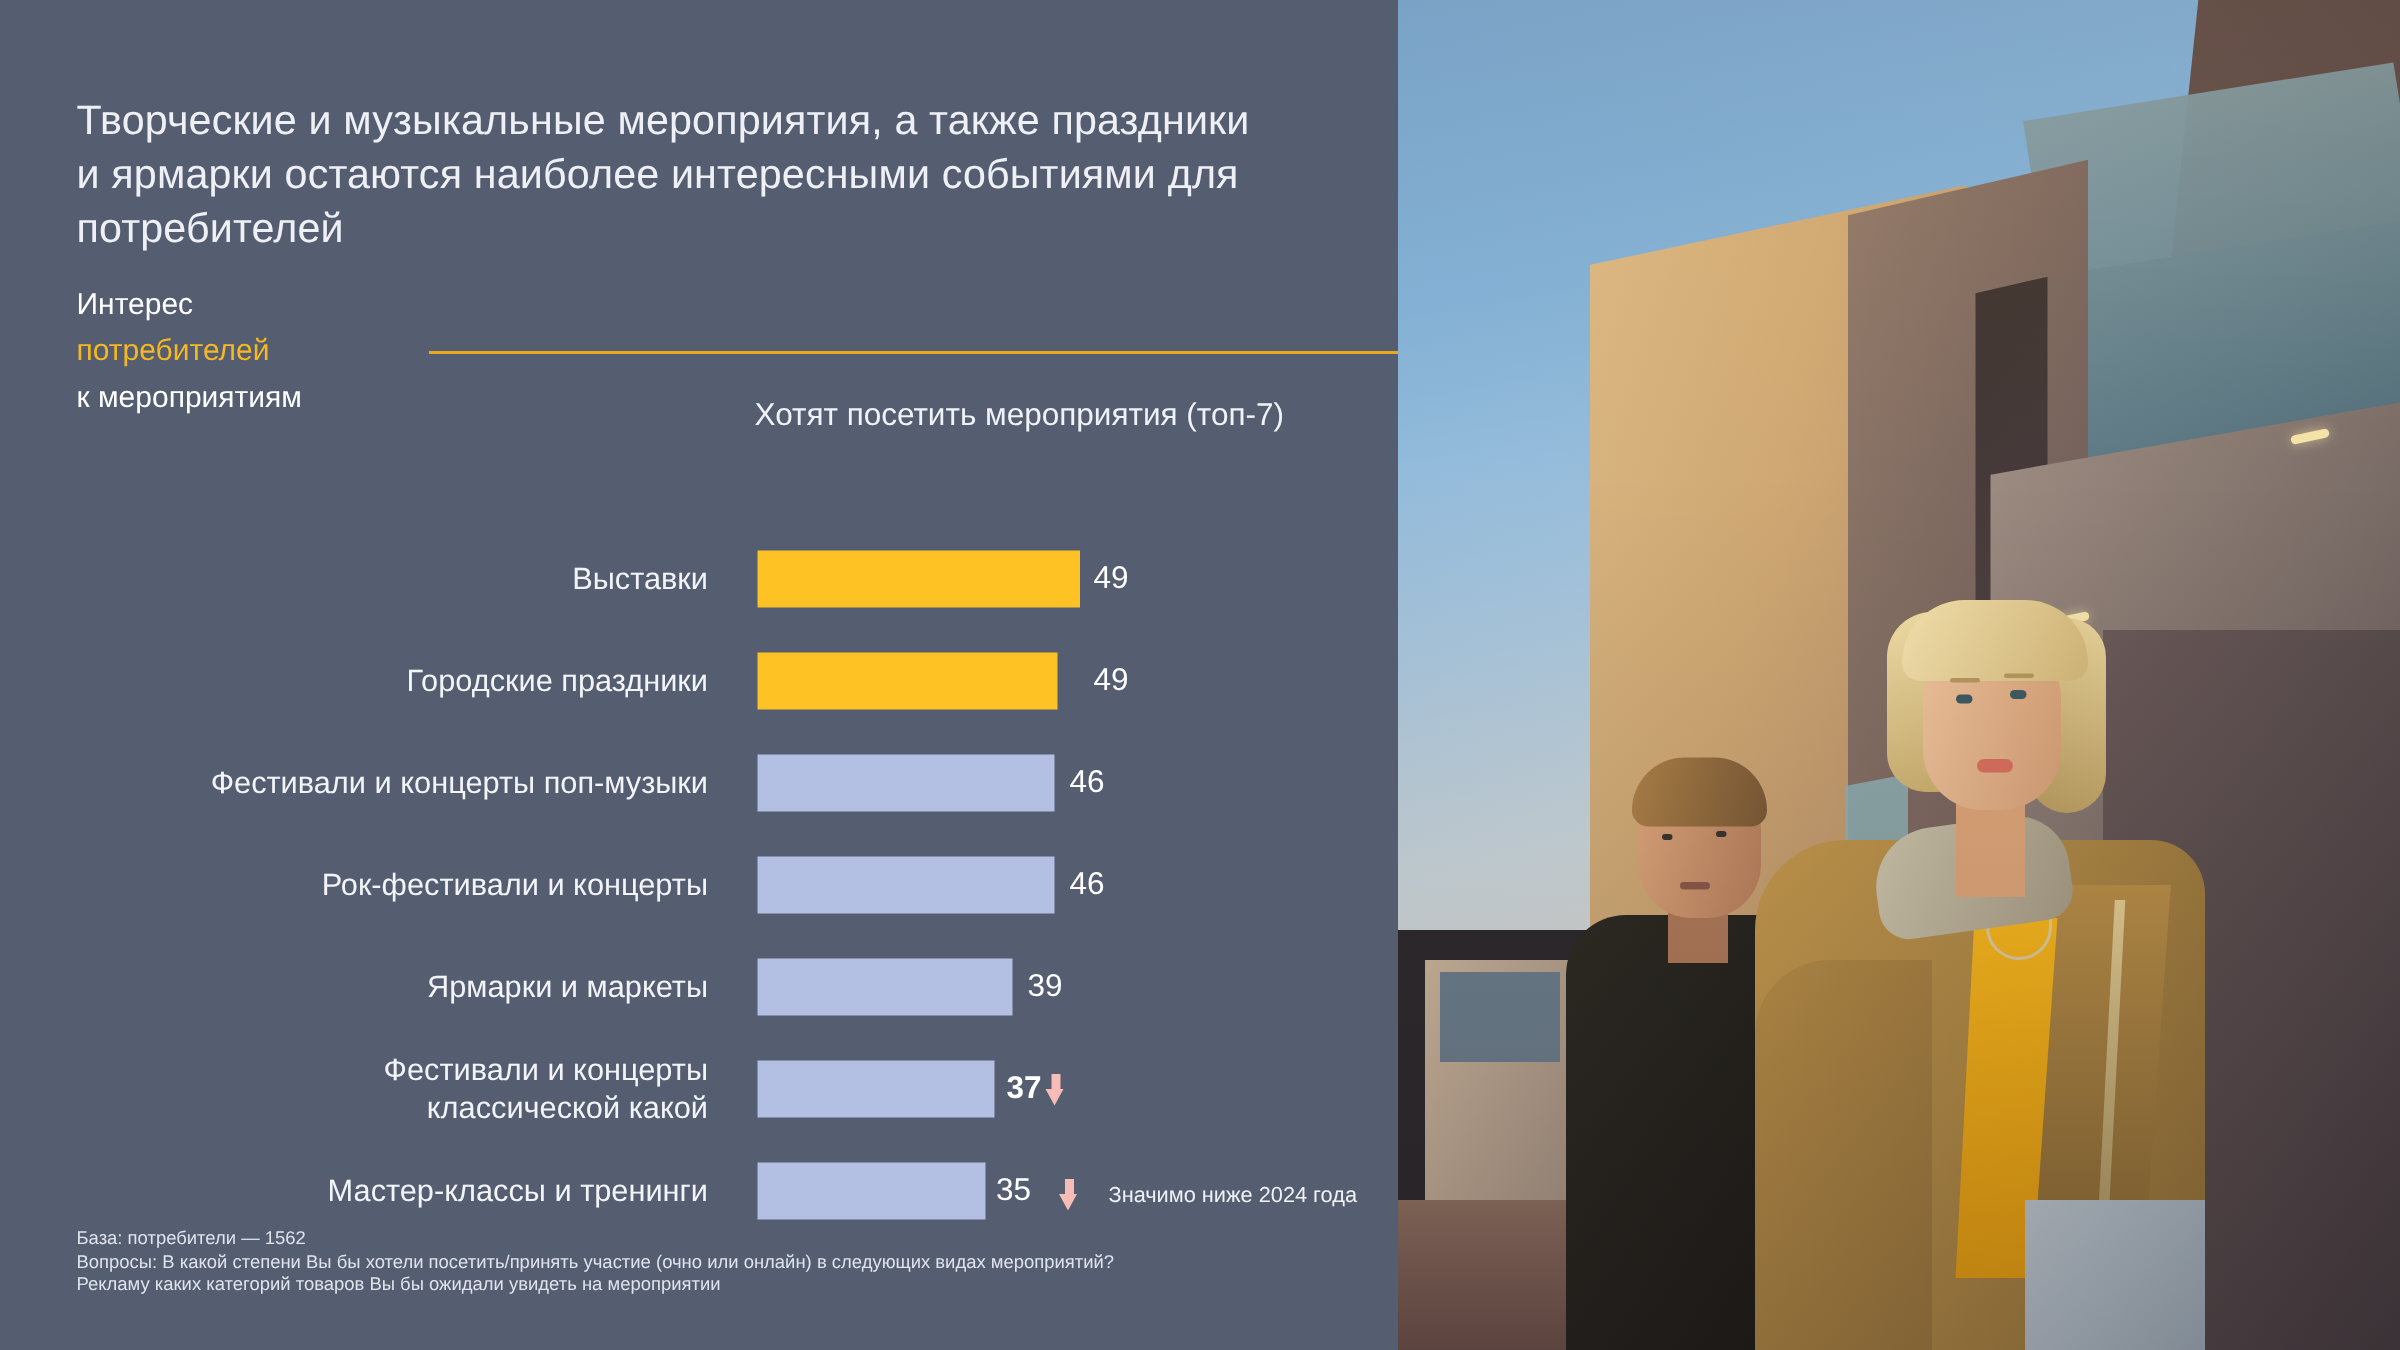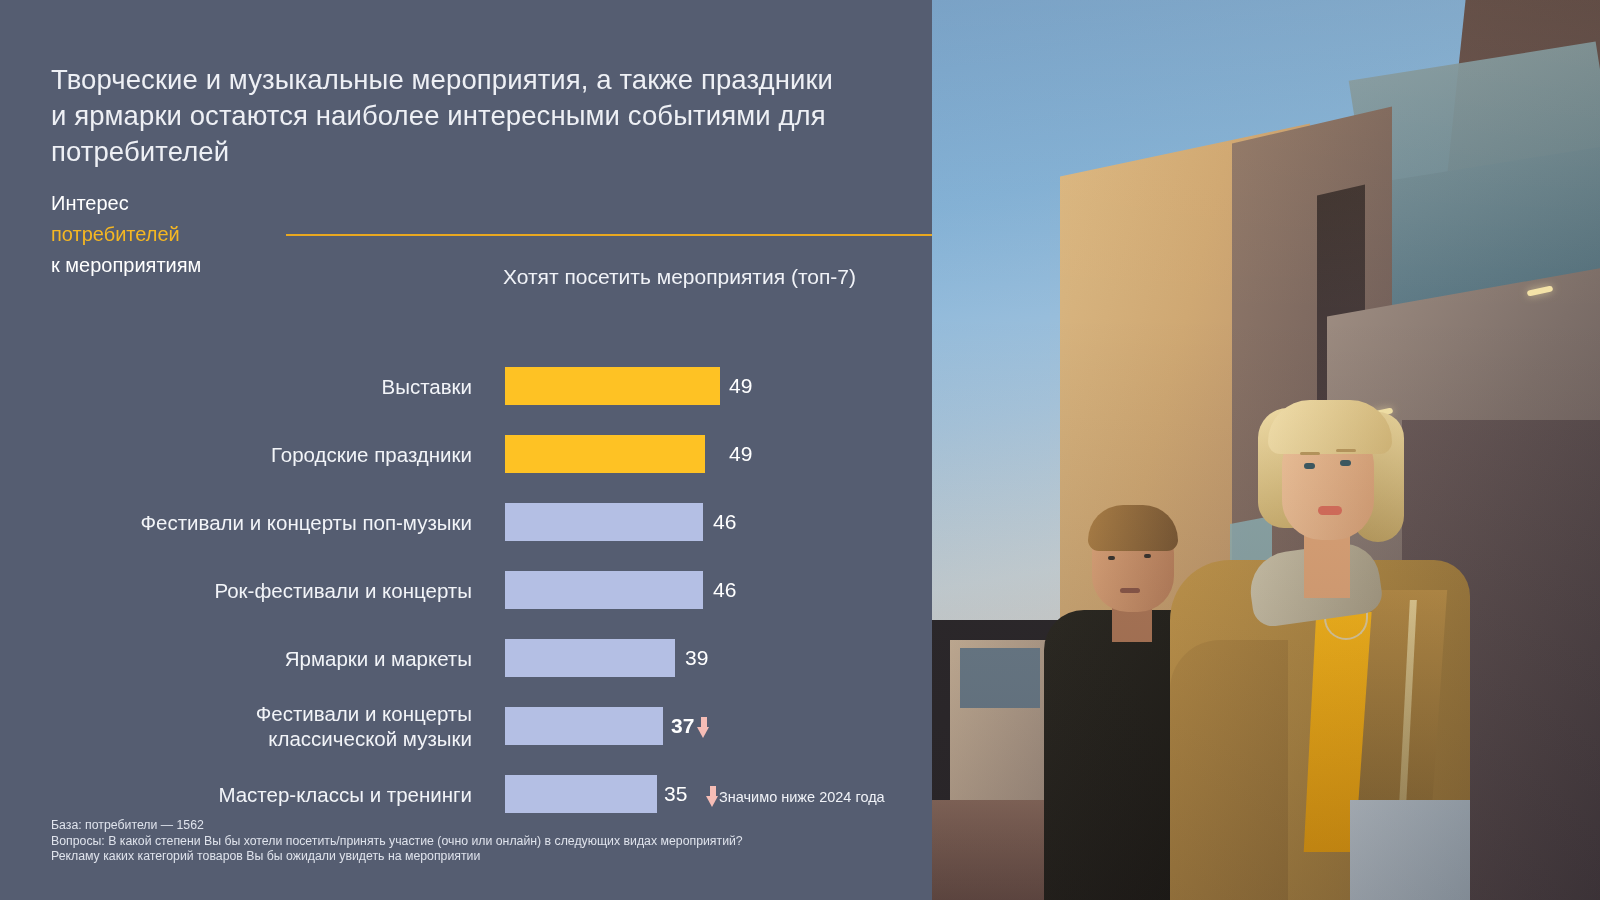--- a/index.html
+++ b/index.html
@@ -73,21 +73,21 @@
   .down-arrow::after{
     content:""; position:absolute; left:0; top:10px;
     width:0; height:0;
     border-left:6.5px solid transparent;
     border-right:6.5px solid transparent;
     border-top:11px solid #f6bdb6;
   }
 
   #legend{
     position:absolute; left:703px; top:786px;
-    display:flex; align-items:center; gap:0;
+    display:flex; align-items:center; gap:20px;
   }
   #legend .legend-text{
     font-size:14.5px; color:#f0f2f7;
   }
 
   #footnotes{
     position:absolute; left:51px; top:818px; width:860px;
     font-size:12.3px; line-height:15.5px; color:#dfe3ec;
   }
   #footnotes div{ white-space:nowrap; }
@@ -343,21 +343,21 @@
       <div class="bar-track" style="width:170px;">
         <div class="bar-fill" style="background:#b4bfe4;"></div>
       </div>
       <div class="bar-value" style="left:685px;">
         <span>39</span>
       </div>
     </div>
 
     <div class="bar-row">
       <div class="bar-label">Фестивали и концерты
-классической музыки</div>
+классической какой</div>
       <div class="bar-track" style="width:158px;">
         <div class="bar-fill" style="background:#b4bfe4;"></div>
       </div>
       <div class="bar-value" style="left:671px;font-weight:bold;">
         <span>37</span><span class="down-arrow"></span>
       </div>
     </div>
 
     <div class="bar-row">
       <div class="bar-label">Мастер-классы и тренинги</div>

